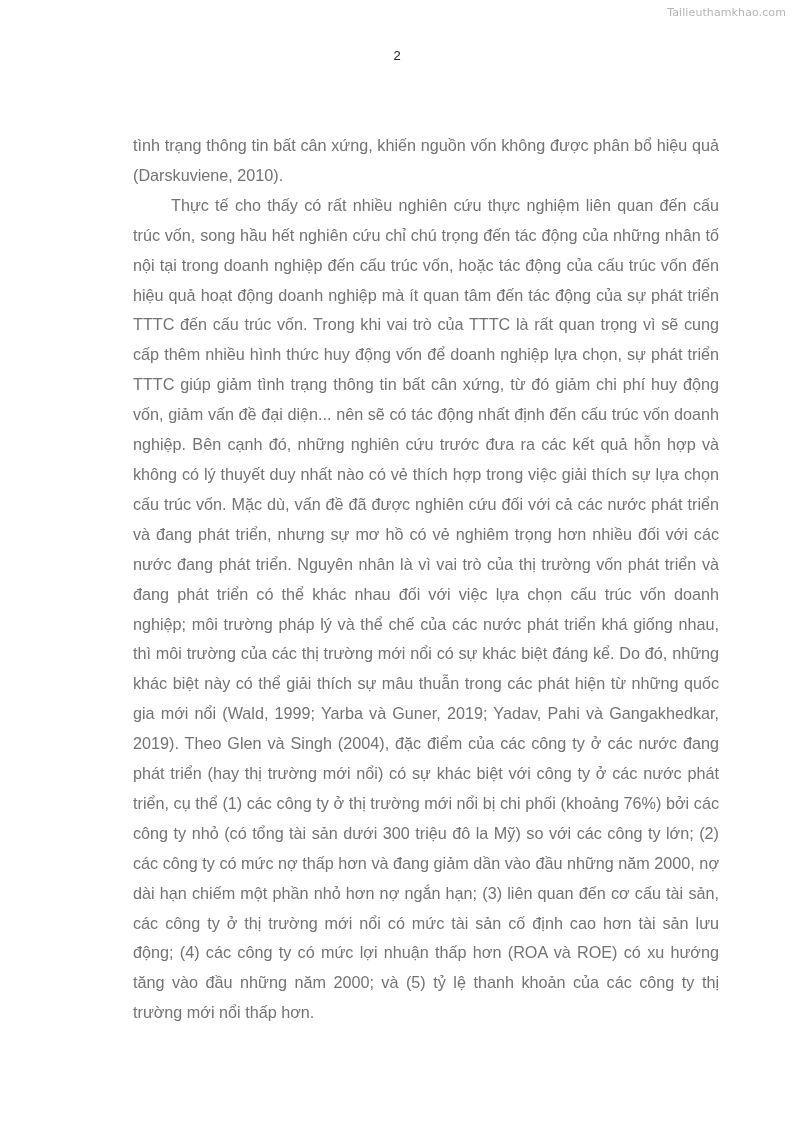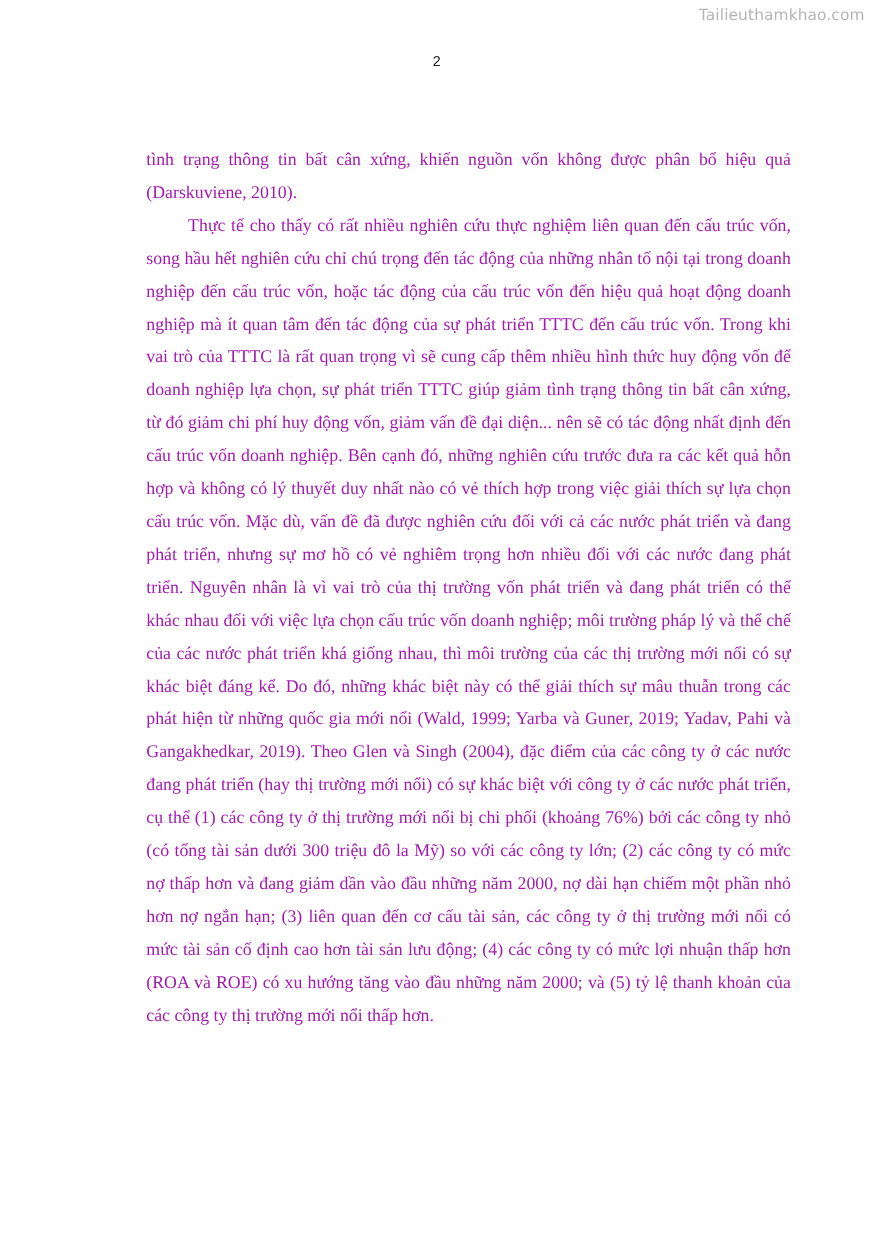--- a/index.html
+++ b/index.html
@@ -1,29 +1,29 @@
 <!DOCTYPE html>
 <html><head>
 <meta charset="utf-8">
 <style>
   html, body { margin: 0; padding: 0; background: #ffffff; }
   body { width: 794px; height: 1123px; position: relative; overflow: hidden; }
   .watermark {
     position: absolute; top: 6px; right: 8px;
-    font-family: "DejaVu Sans", sans-serif; font-size: 14px;
+    font-family: "DejaVu Sans", sans-serif; font-size: 11px;
     color: #b5b5b5; letter-spacing: 0.1px;
   }
   .page-number {
     position: absolute; top: 48px; left: 0; width: 794px; text-align: center;
     font-family: "Liberation Sans", sans-serif; font-size: 13px; color: #222;
   }
   .body-text {
     position: absolute; top: 131px; left: 133px; width: 586px;
-    font-family: Liberation Serif, serif; font-size: 16.2px; line-height: 29.9px;
-    color: #a21caf; text-align: justify;
+    font-family: Liberation Sans, sans-serif; font-size: 16.2px; line-height: 29.9px;
+    color: #737373; text-align: justify;
   }
   .body-text p { margin: 0; }
   .body-text p.indent { text-indent: 38px; }
 </style>
 </head>
 <body>
 
 <div class="watermark">Tailieuthamkhao.com</div>
 
 <div class="page-number">2</div>

